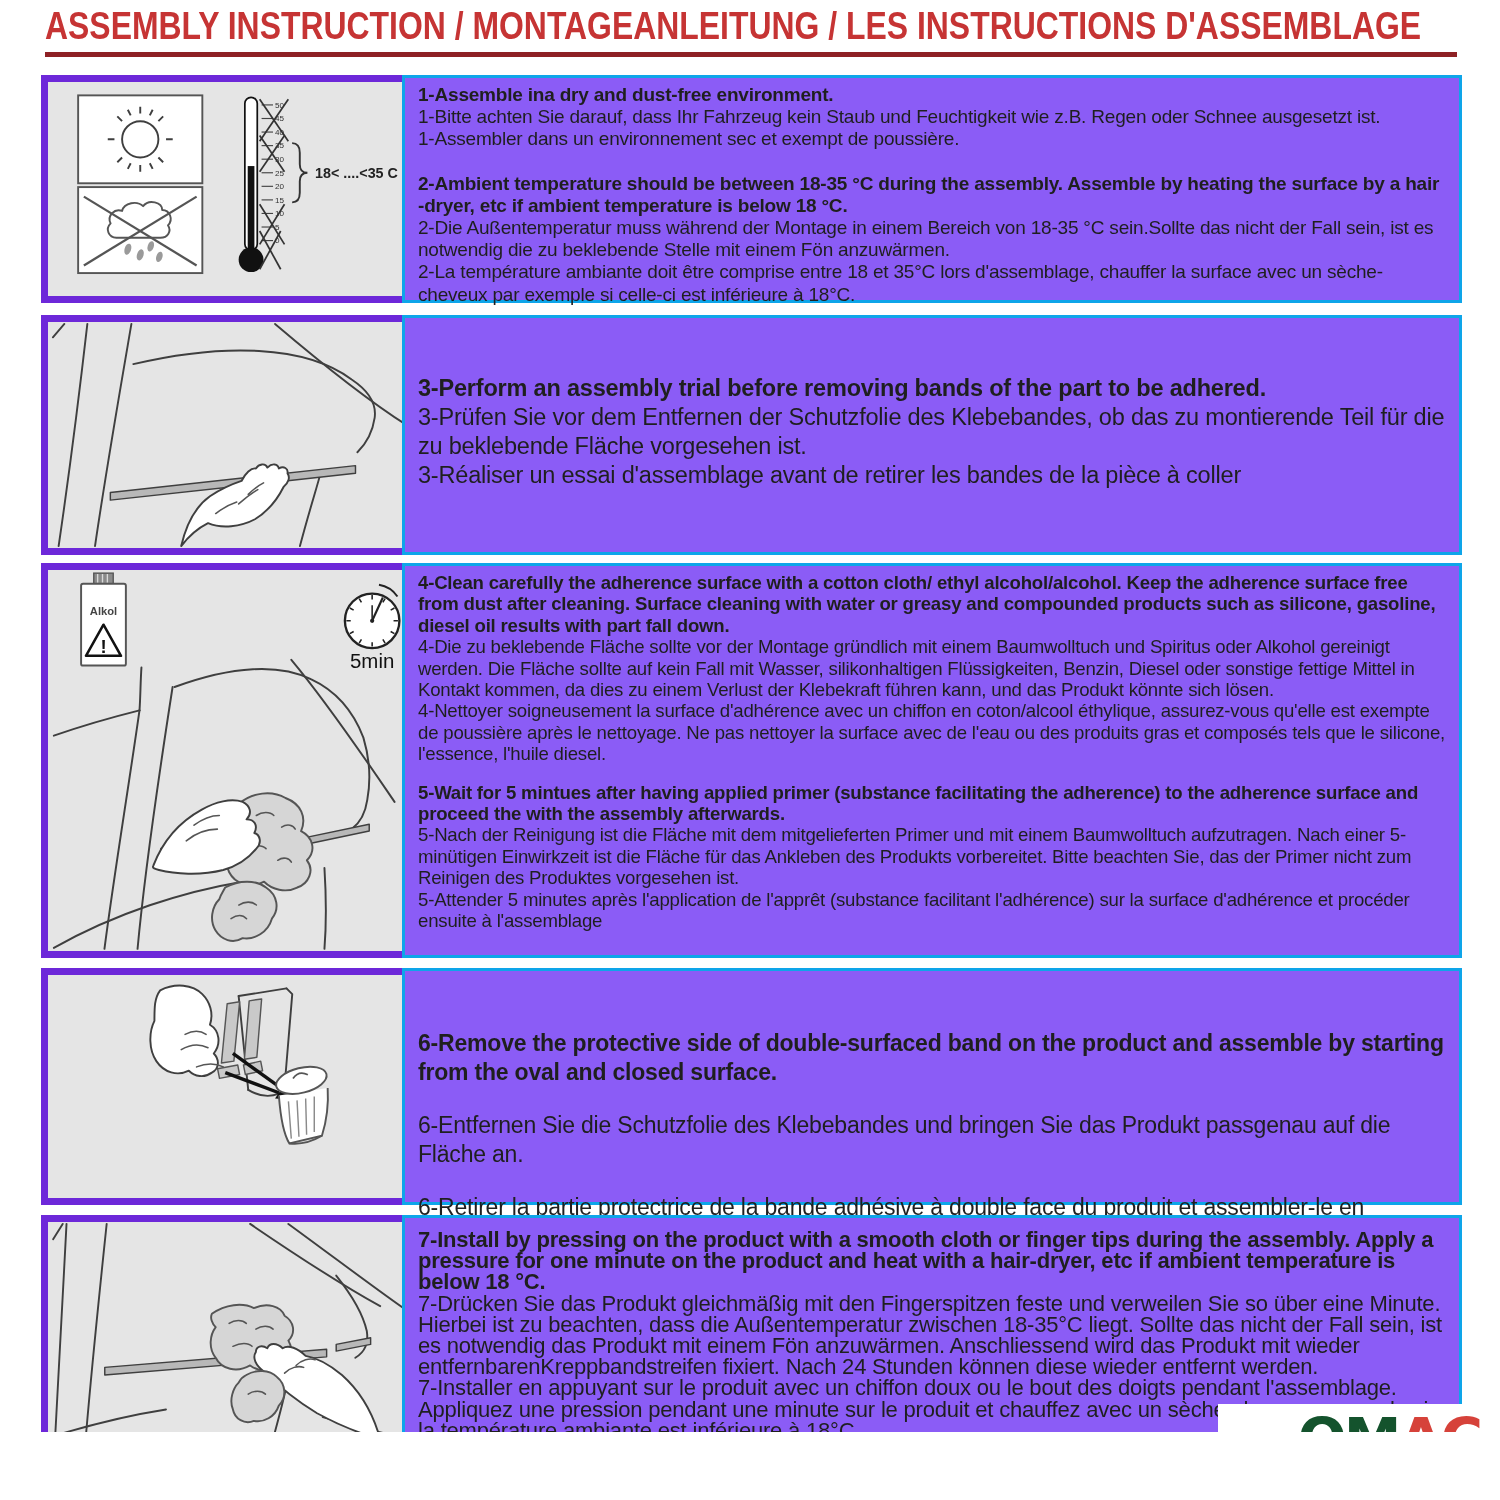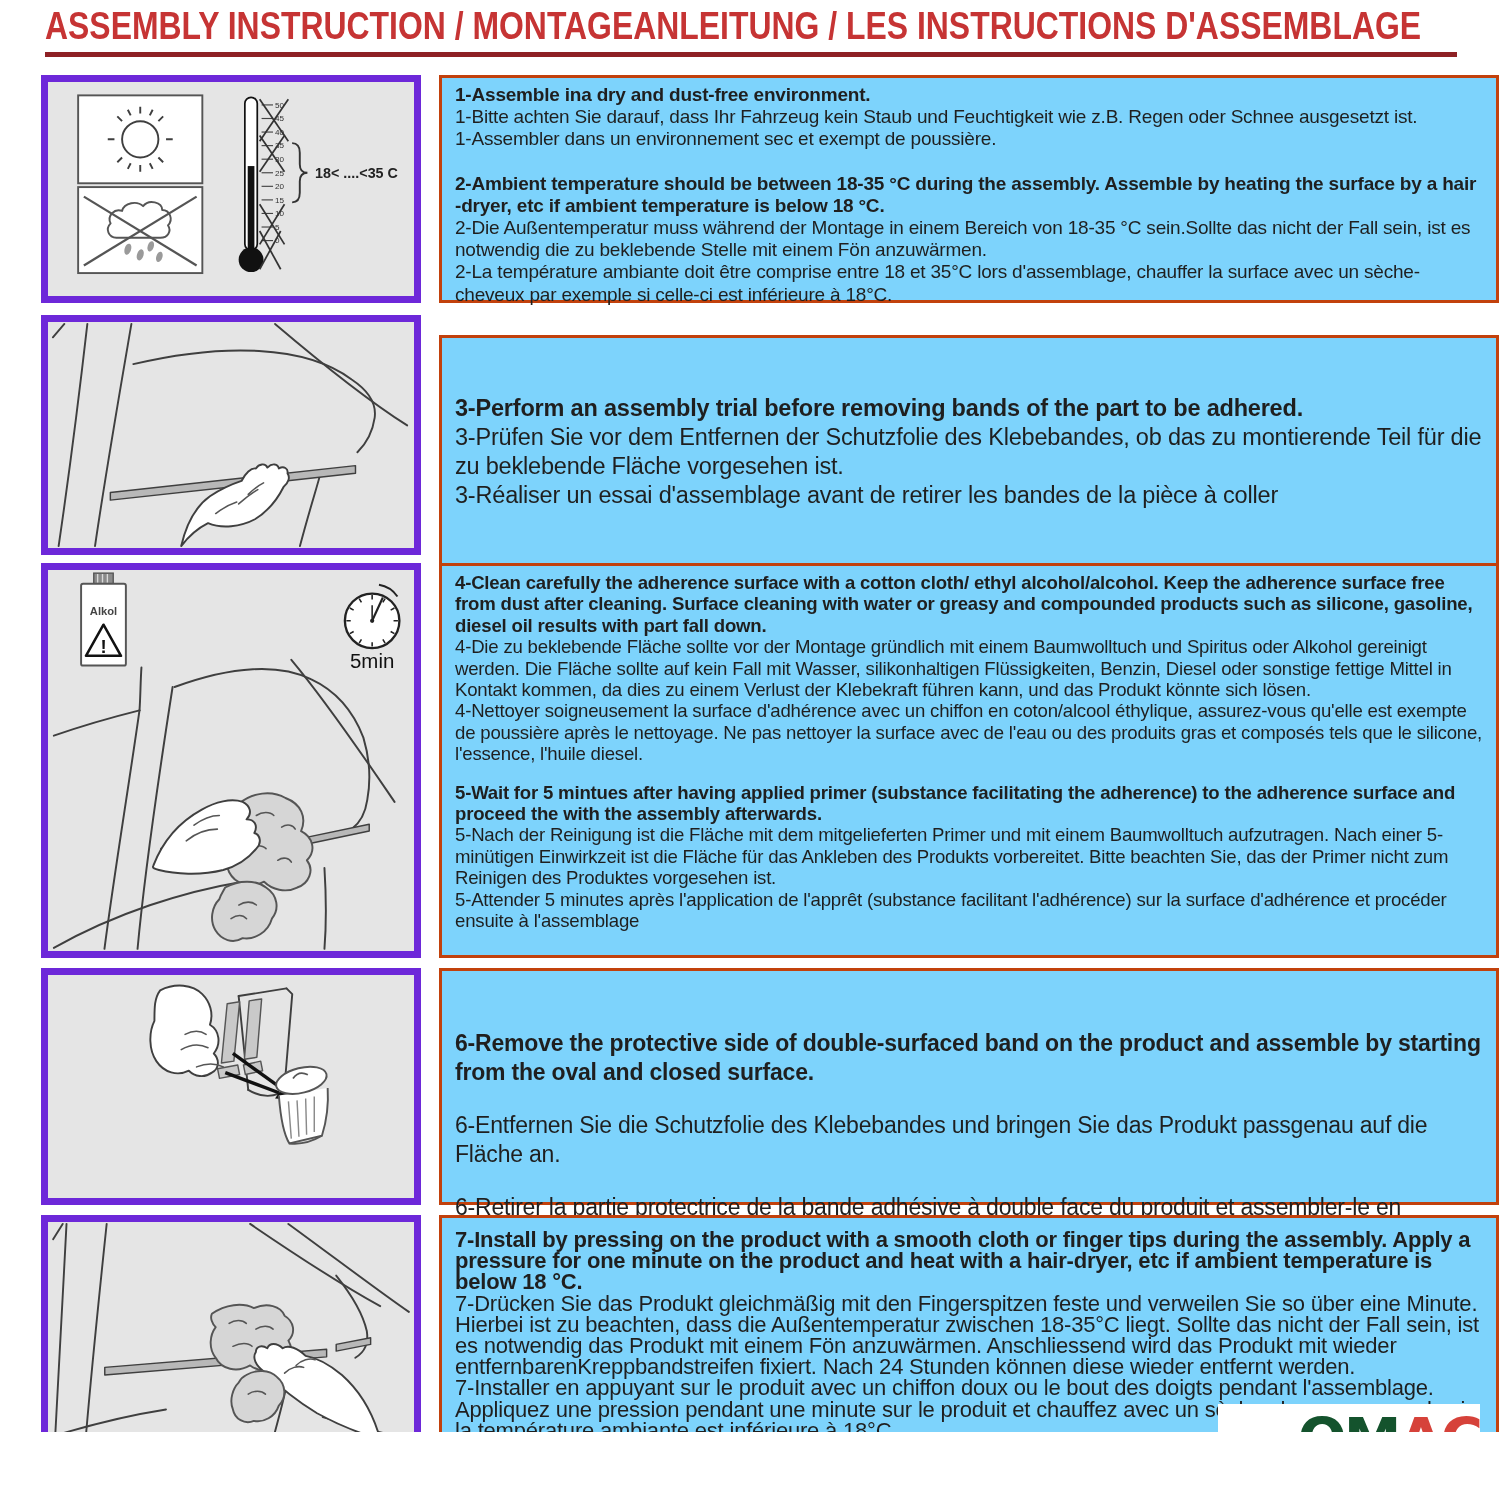--- a/index.html
+++ b/index.html
@@ -3,26 +3,26 @@
 <meta charset="utf-8">
 <style>
   html,body{margin:0;padding:0;background:#fff;}
   .page{position:relative;width:1500px;height:1432px;background:#fff;overflow:hidden;
         font-family:"Liberation Sans",sans-serif;color:#1f1f1f;}
   .title{position:absolute;left:45px;top:5px;font-size:38px;font-weight:700;color:#C63434;
          white-space:nowrap;transform:scaleX(.84);transform-origin:left top;letter-spacing:0;}
   .title-underline{position:absolute;left:45px;top:52px;width:1412px;height:5px;background:#8E2125;}
   .illus{position:absolute;left:41px;width:380px;border:7px solid #6d28d9;background:#e5e5e5;box-sizing:border-box;}
   .illus svg{display:block;width:100%;height:100%;}
-  .textbox{position:absolute;left:439px;width:1060px;border:3px solid #c2410c;background:#7dd3fc;
+  .textbox{position:absolute;left:402px;width:1060px;border:3px solid #0ea5e9;background:#8b5cf6;
            box-sizing:border-box;padding:6px 12px 0 13px;}
   .textbox p{margin:0;letter-spacing:-.2px;}
   .b{font-weight:700;}
   .r1t{top:75px;height:228px;} .r1i{top:75px;height:228px;}
-  .r2t{top:315px;height:240px;padding-top:56px;margin-top:20px;} .r2i{top:315px;height:240px;}
+  .r2t{top:315px;height:240px;padding-top:56px;} .r2i{top:315px;height:240px;}
   .r3t{top:563px;height:395px;} .r3i{top:563px;height:395px;}
   .r4t{top:968px;height:237px;padding-top:34px;} .r4i{top:968px;height:237px;}
   .r5t{top:1215px;height:232px;padding-top:11px;} .r5i{top:1215px;height:233px;}
   .r1t p{font-size:19px;line-height:22.2px;}
   .r2t p{font-size:23.5px;line-height:29px;}
   .r3t p{font-size:18.6px;line-height:21.4px;}
   .r4t p{font-size:23px;line-height:29px;margin-top:24px;}
   .r5t p{font-size:22px;line-height:21.2px;}
   .gap{margin-top:22px !important;}
   .gap3{margin-top:17px !important;}

